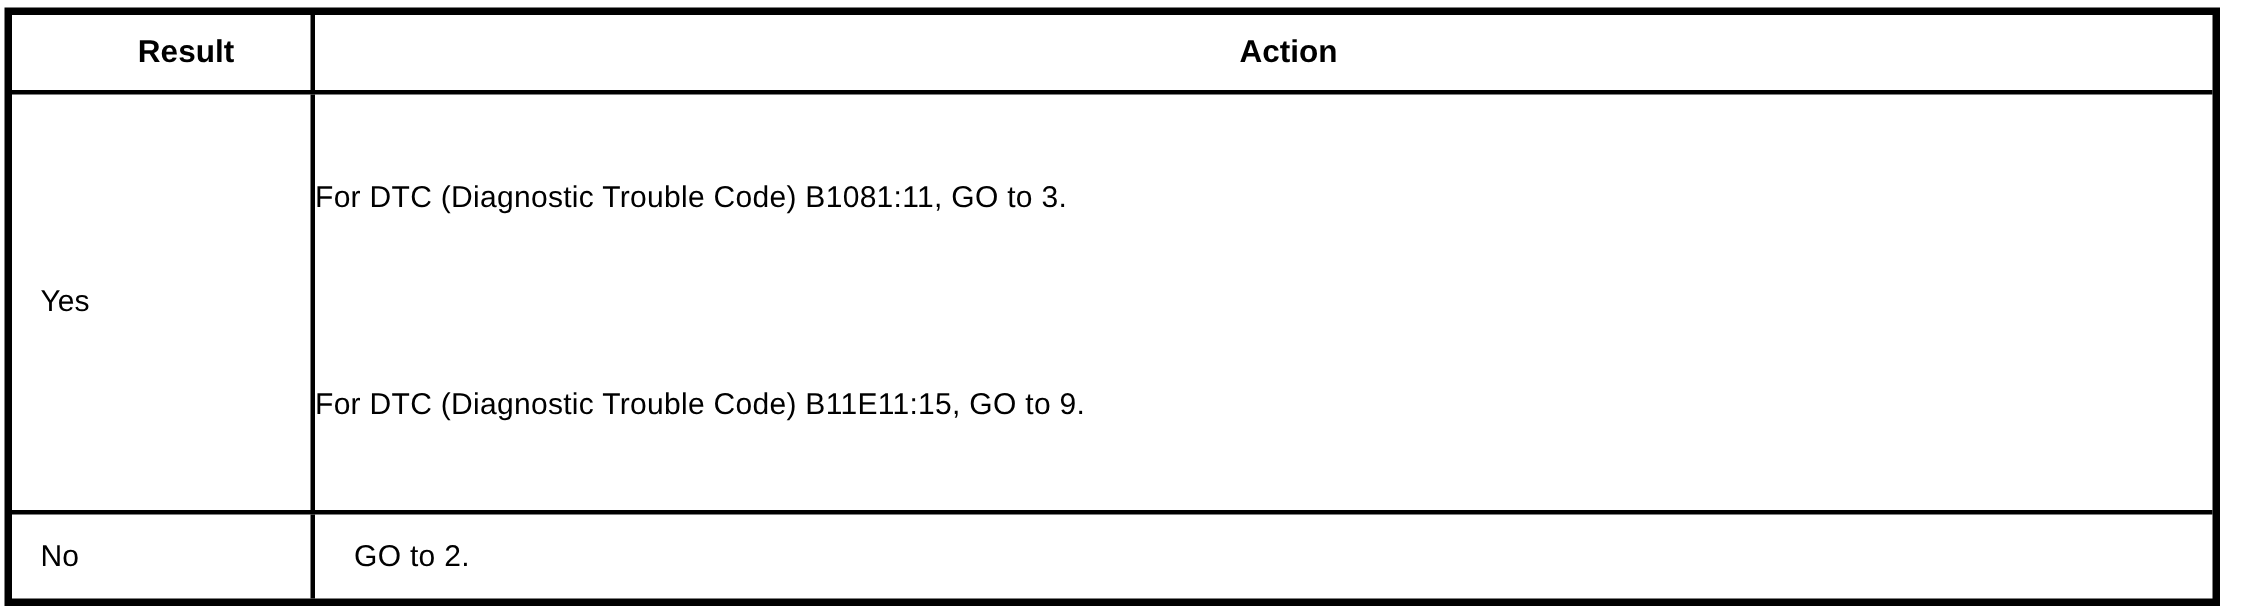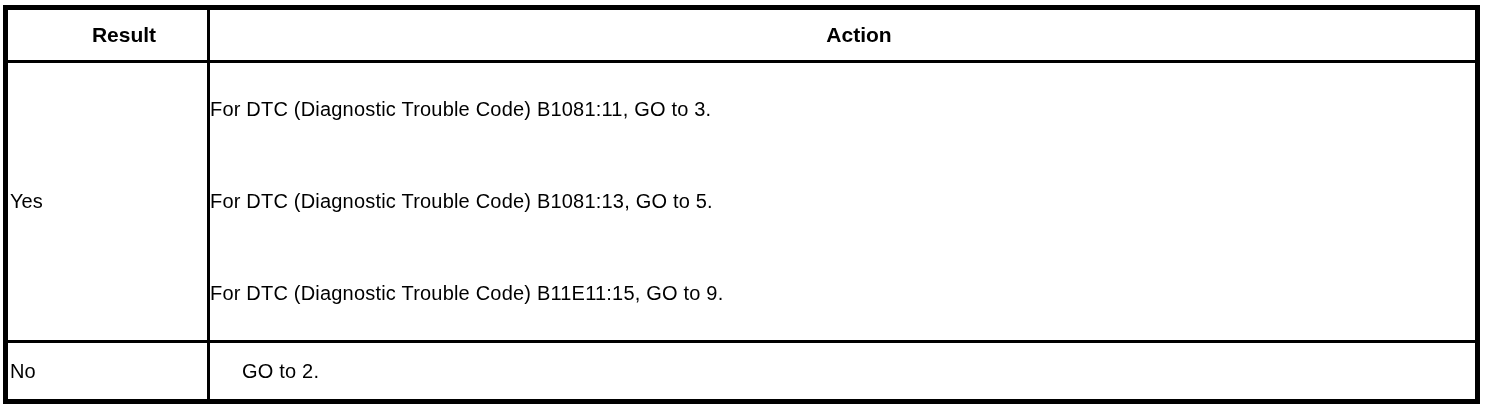--- a/index.html
+++ b/index.html
@@ -28,77 +28,75 @@
     flex: 0 0 auto;
     border-bottom: 3px solid #000000;
   }
   .yes-row {
     flex: 1 1 auto;
     border-bottom: 3px solid #000000;
   }
   .no-row {
     height: 56px;
     flex: 0 0 auto;
-    gap: 28px;
   }
   .cell-result {
     width: 202px;
     flex: 0 0 auto;
     border-right: 3px solid #000000;
   }
   .cell-action { flex: 1 1 auto; text-align: right; }
   .header-cell {
     display: flex;
     align-items: center;
     justify-content: center;
     font-weight: bold;
     font-size: 21px;
     padding-left: 33px;
   }
   .result-cell-body {
     display: flex;
     align-items: center;
-    padding-left: 2px;
+    padding-left: 19px;
     font-size: 20px;
   }
   .action-lines {
     display: flex;
     flex-direction: column;
     justify-content: space-around;
   }
   .action-line {
     flex: 1 1 auto;
     display: flex;
     align-items: center;
     font-size: 20px;
     letter-spacing: 0.2px;
   }
   .action-single {
     display: flex;
     align-items: center;
-    padding-left: 4px;
+    padding-left: 26px;
     font-size: 20px;
     letter-spacing: 0.2px;
   }
 </style>
 </head>
 <body>
 
 <div class="doc-table">
 
   <div class="tr header-row">
     <div class="cell-result header-cell">Result</div>
     <div class="cell-action header-cell">Action</div>
   </div>
 
   <div class="tr yes-row">
     <div class="cell-result result-cell-body">Yes</div>
     <div class="cell-action action-lines">
       <div class="action-line">For DTC (Diagnostic Trouble Code) B1081:11, GO to 3.</div>
-      <div class="action-line">For DTC (Diagnostic Trouble Code) B1081:13, GO to 5.</div>
       <div class="action-line">For DTC (Diagnostic Trouble Code) B11E11:15, GO to 9.</div>
     </div>
   </div>
 
   <div class="tr no-row">
     <div class="cell-result result-cell-body">No</div>
     <div class="cell-action action-single">GO to 2.</div>
   </div>
 
 </div>

